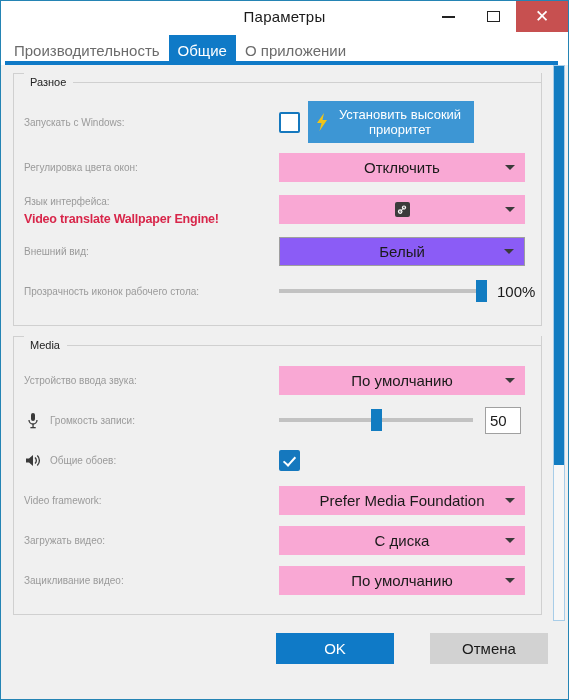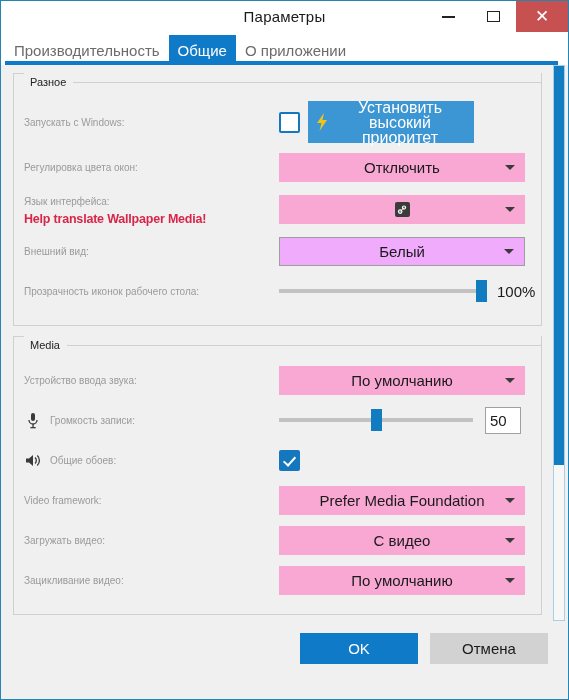--- a/index.html
+++ b/index.html
@@ -186,21 +186,21 @@
     background: #f9a8d4;
     display: flex;
     align-items: center;
     justify-content: center;
     position: relative;
     width: 246px;
     box-sizing: border-box;
     color: #1a1a1a;
     font-size: 15px;
   }
-  .combo.hover { background: #f0abfc; border: 1px solid #9e9e9e; }
+  .combo.hover { background: #8b5cf6; border: 1px solid #9e9e9e; }
   .combo .caret {
     position: absolute;
     right: 10px; top: 50%;
     margin-top: -2px;
     width: 0; height: 0;
     border-left: 5px solid transparent;
     border-right: 5px solid transparent;
     border-top: 5px solid #3a3a3a;
   }
   .steam-icon {
@@ -234,21 +234,21 @@
     border-width: 0 2.4px 2.4px 0;
     transform: rotate(42deg);
   }
   
   .priority-btn {
     margin-left: 8px;
     width: 166px;
     height: 42px;
     background: #3d96d4;
     color: #ffffff;
-    font-size: 16px;
+    font-size: 13px;
     display: flex;
     align-items: center;
     gap: 4px;
     padding: 0 8px 0 6px;
     box-sizing: border-box;
     line-height: 15px;
     text-align: center;
   }
   .bolt {
     flex: 0 0 16px;
@@ -328,21 +328,21 @@
     gap: 12px;
   }
   .btn {
     height: 31px;
     min-width: 118px;
     display: flex; align-items: center; justify-content: center;
     font-size: 15px;
     box-sizing: border-box;
   }
   .btn.primary { background: #0f7ac7; color: #ffffff; }
-  .btn.secondary { background: #d2d2d2; color: #1a1a1a; }
+  .btn.secondary { background: #d2d2d2; color: #1a1a1a; margin-left: 24px; }
 </style>
 </head>
 <body>
 
 <div class="window">
 
   <div class="titlebar">
     <div class="title-text">Параметры</div>
     <div class="win-buttons">
       <div class="win-btn">
@@ -400,21 +400,21 @@
               <span>Отключить</span>
               <span class="caret"></span>
             </div>
           </div>
         </div>
 
         <div class="row">
           <div class="label-col">
             <span class="lbl-wrap">
               <span class="lbl">Язык интерфейса:</span>
-              <a class="translate-link">Help translate Wallpaper Media!</a>
+              <a class="translate-link">Video translate Wallpaper Engine!</a>
             </span>
           </div>
           <div class="ctrl-col">
             <div class="combo">
               <span class="steam-icon">
                 <svg width="11" height="11" viewBox="0 0 11 11">
                   <circle cx="7" cy="3.6" r="2.1" fill="#ffffff"></circle>
                   <circle cx="7" cy="3.6" r="1" fill="#3b3b3b"></circle>
                   <circle cx="3.2" cy="7.6" r="2.3" fill="#ffffff"></circle>
                   <circle cx="3.2" cy="7.6" r="1.1" fill="#3b3b3b"></circle>
@@ -521,21 +521,21 @@
             </div>
           </div>
         </div>
 
         <div class="row">
           <div class="label-col">
             <span class="lbl">Загружать видео:</span>
           </div>
           <div class="ctrl-col">
             <div class="combo">
-              <span>С видео</span>
+              <span>С диска</span>
               <span class="caret"></span>
             </div>
           </div>
         </div>
 
         <div class="row">
           <div class="label-col">
             <span class="lbl">Зацикливание видео:</span>
           </div>
           <div class="ctrl-col">

